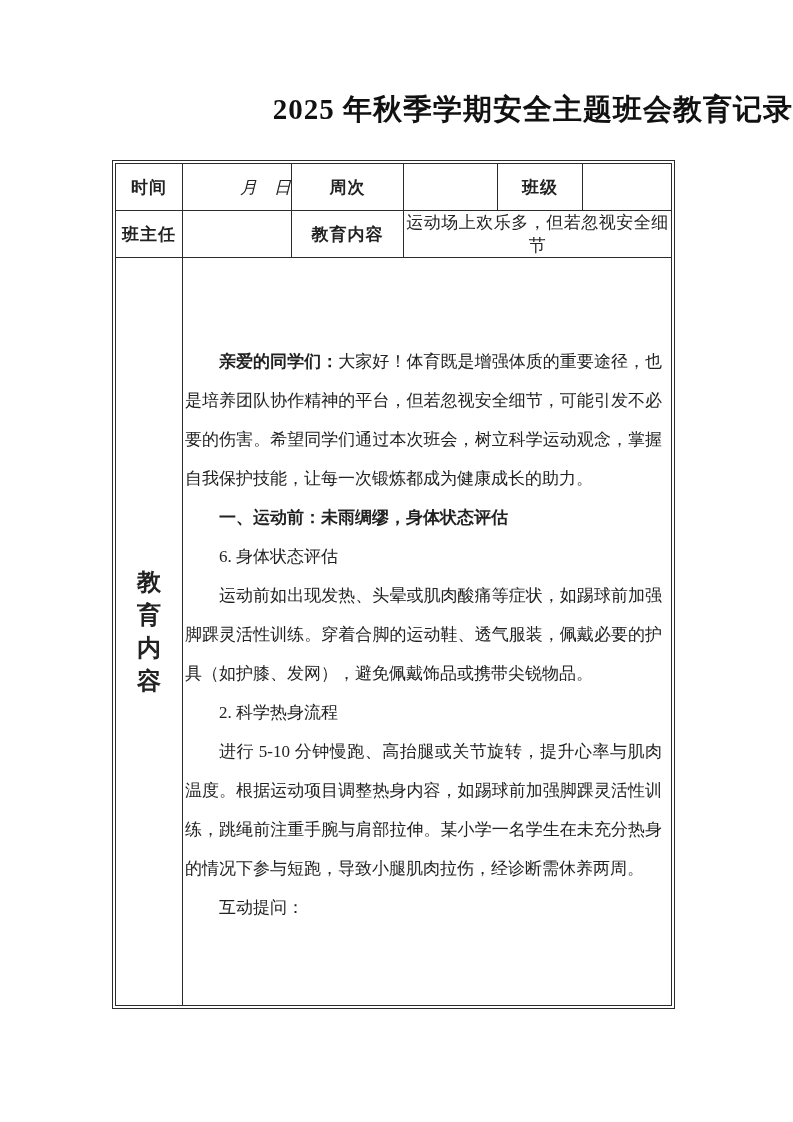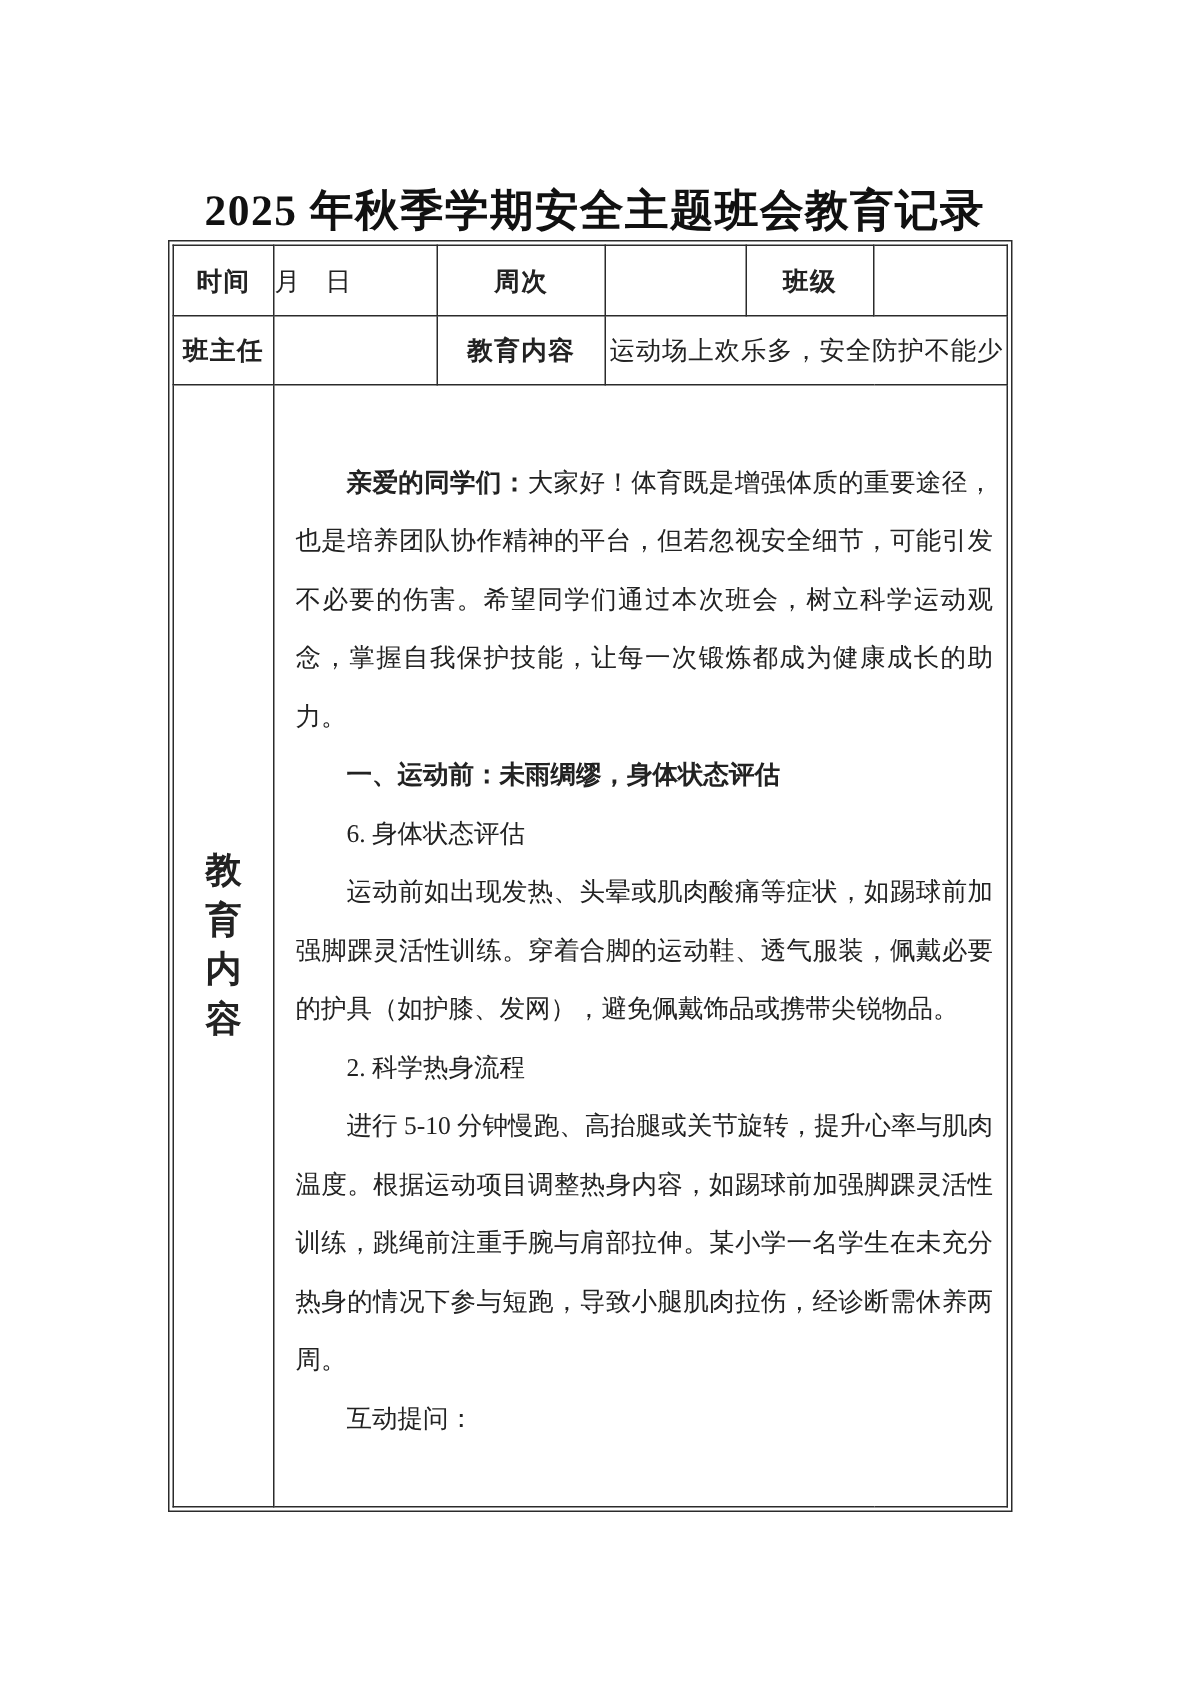--- a/index.html
+++ b/index.html
@@ -13,26 +13,25 @@
     position: relative;
     width: 793px;
     height: 1122px;
     background: #ffffff;
   }
   .doc-title {
     position: absolute;
     top: 90px;
     left: 0;
     width: 100%;
-    text-align: center;
+    text-align: right;
     font-size: 29px;
     font-weight: bold;
     letter-spacing: 1px;
     color: #111111;
-    margin-top: 31px;
   }
   
   .table-frame {
     position: absolute;
     left: 112px;
     top: 160px;
     width: 563px;
     border: 1px solid #2b2b2b;
     padding: 2px;
     background: #ffffff;
@@ -49,41 +48,41 @@
     vertical-align: middle;
     overflow: hidden;
   }
   .row-1 td { height: 47px; }
   .row-2 td { height: 46px; }
   .label-cell {
     text-align: center;
     font-weight: bold;
     letter-spacing: 1px;
   }
-  .value-cell { text-align: left; }
+  .value-cell { text-align: right; font-style: italic; }
   .theme-value-cell {
     text-align: center;
     font-size: 16px;
     letter-spacing: 0.5px;
     color: #222222;
   }
   .vlabel-cell { text-align: center; }
   .vlabel-cell .vtext {
     width: 1.15em;
     margin: 0 auto;
     font-size: 24px;
     font-weight: bold;
     line-height: 33px;
     word-break: break-all;
     text-align: center;
   }
   .content-cell {
     vertical-align: top;
     height: 748px;
-    padding: 5px 9px 0 14px;
+    padding: 5px 9px 0 2px;
     font-size: 18px;
     line-height: 39px;
     text-align: justify;
     margin-left: 36px;
   }
   .content-cell p {
     margin: 0;
     text-indent: 2em;
   }
   .bold { font-weight: bold; }
@@ -113,21 +112,21 @@
         <td class="label-cell">周次</td>
         <td class="value-cell"></td>
         <td class="label-cell">班级</td>
         <td class="value-cell"></td>
       </tr>
 
       <tr class="row-2">
         <td class="label-cell">班主任</td>
         <td class="value-cell"></td>
         <td class="label-cell">教育内容</td>
-        <td class="theme-value-cell" colspan="3">运动场上欢乐多，安全防护不能少</td>
+        <td class="theme-value-cell" colspan="3">运动场上欢乐多，但若忽视安全细节</td>
       </tr>
 
       <tr class="row-3">
         <td class="vlabel-cell">
           <div class="vtext">教育内容</div>
         </td>
         <td class="content-cell" colspan="5">
           <p><span class="bold">亲爱的同学们：</span><span>大家好！体育既是增强体质的重要途径，也是培养团队协作精神的平台，但若忽视安全细节，可能引发不必要的伤害。希望同学们通过本次班会，树立科学运动观念，掌握自我保护技能，让每一次锻炼都成为健康成长的助力。</span></p>
           <p class="bold">一、运动前：未雨绸缪，身体状态评估</p>
           <p>6. 身体状态评估</p>

